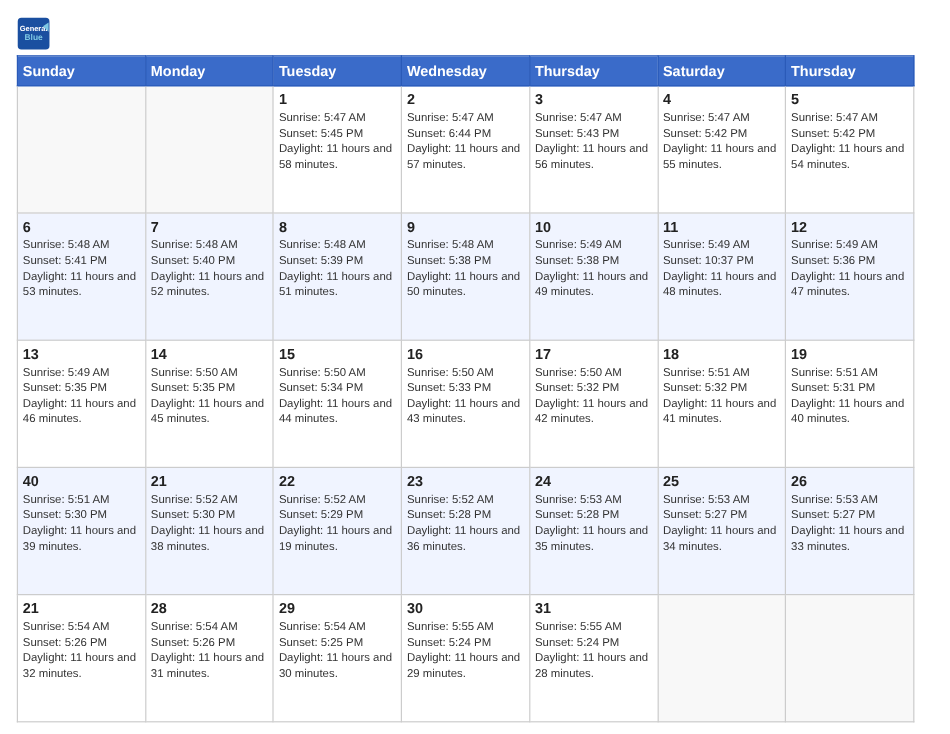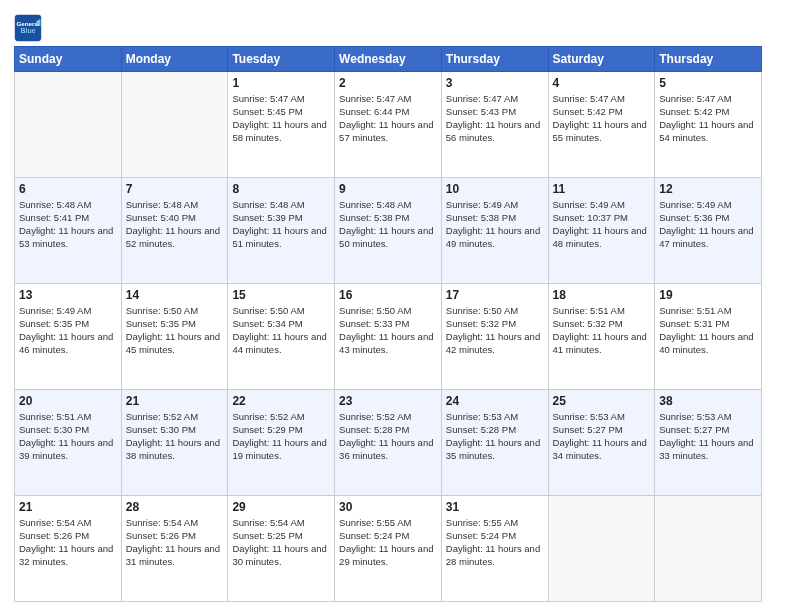--- a/index.html
+++ b/index.html
@@ -248,21 +248,21 @@
           </td>
           <td>
             <span class="day-num">19</span>
             <div>Sunrise: 5:51 AM</div>
             <div>Sunset: 5:31 PM</div>
             <div>Daylight: 11 hours and 40 minutes.</div>
           </td>
         </tr>
         <tr class="row-alt">
           <td>
-            <span class="day-num">20</span>
+            <span class="day-num">40</span>
             <div>Sunrise: 5:51 AM</div>
             <div>Sunset: 5:30 PM</div>
             <div>Daylight: 11 hours and 39 minutes.</div>
           </td>
           <td>
             <span class="day-num">21</span>
             <div>Sunrise: 5:52 AM</div>
             <div>Sunset: 5:30 PM</div>
             <div>Daylight: 11 hours and 38 minutes.</div>
           </td>
@@ -284,21 +284,21 @@
             <div>Sunset: 5:28 PM</div>
             <div>Daylight: 11 hours and 35 minutes.</div>
           </td>
           <td>
             <span class="day-num">25</span>
             <div>Sunrise: 5:53 AM</div>
             <div>Sunset: 5:27 PM</div>
             <div>Daylight: 11 hours and 34 minutes.</div>
           </td>
           <td>
-            <span class="day-num">38</span>
+            <span class="day-num">26</span>
             <div>Sunrise: 5:53 AM</div>
             <div>Sunset: 5:27 PM</div>
             <div>Daylight: 11 hours and 33 minutes.</div>
           </td>
         </tr>
         <tr>
           <td>
             <span class="day-num">21</span>
             <div>Sunrise: 5:54 AM</div>
             <div>Sunset: 5:26 PM</div>

